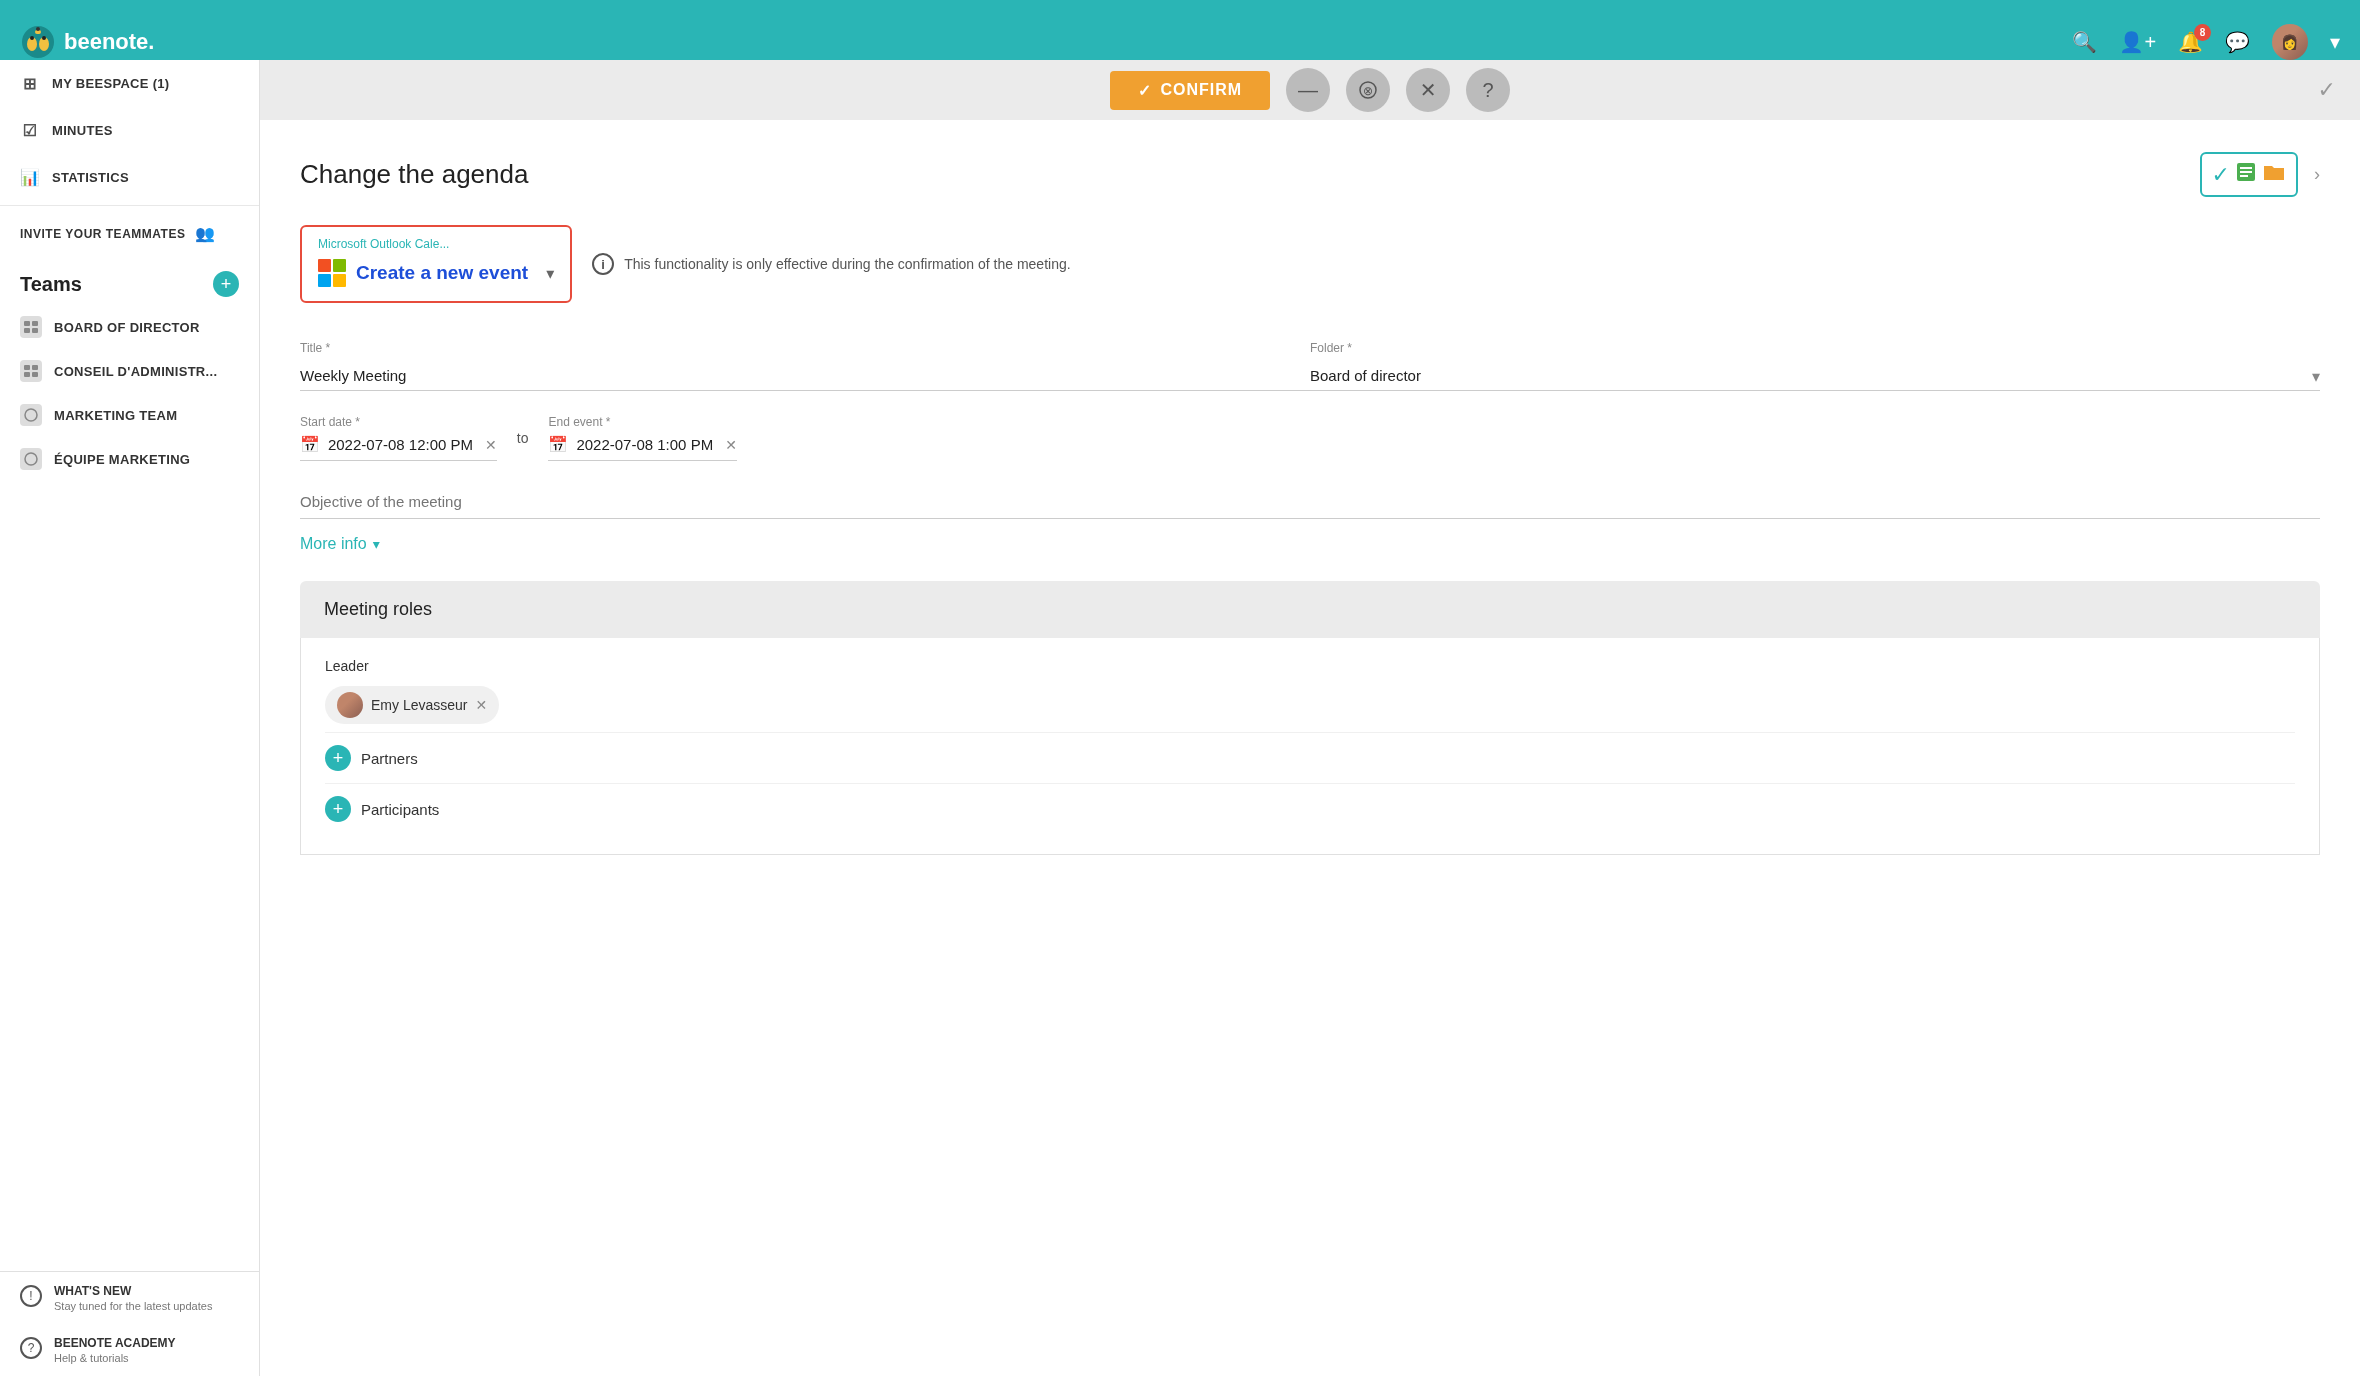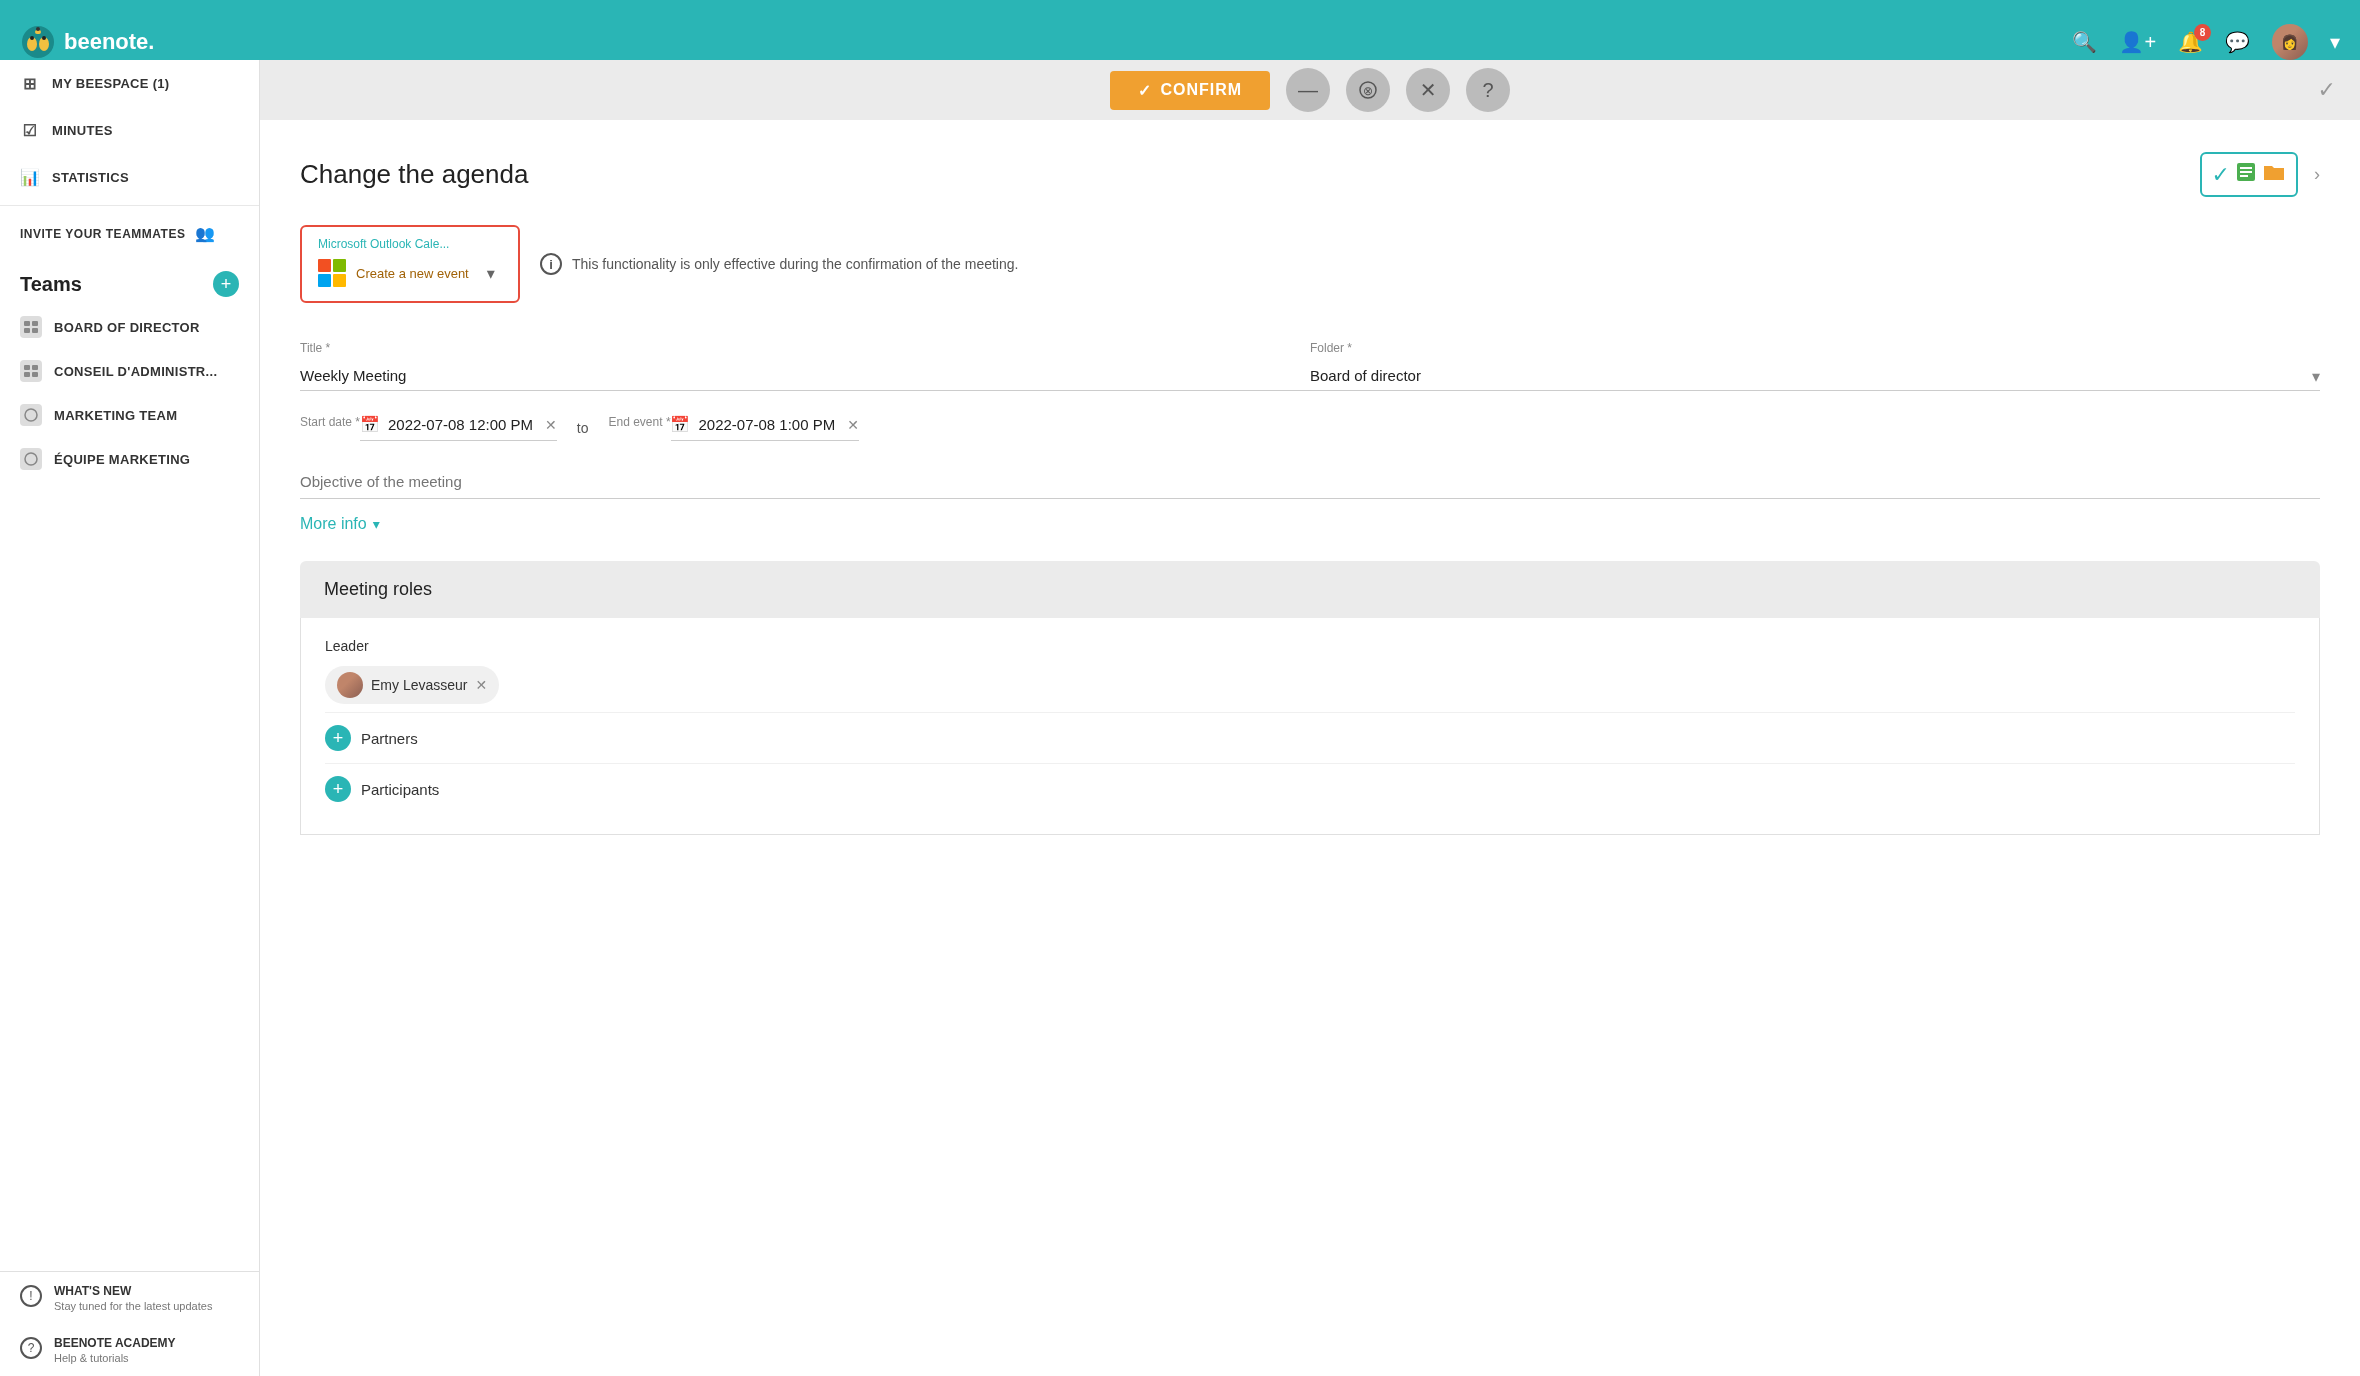--- a/index.html
+++ b/index.html
@@ -322,21 +322,21 @@
       display: grid;
       grid-template-columns: 1fr 1fr;
       grid-template-rows: 1fr 1fr;
       gap: 2px;
     }
     .ms-logo div { border-radius: 1px; }
     .ms-red { background: #f25022; }
     .ms-green { background: #7fba00; }
     .ms-blue { background: #00a4ef; }
     .ms-yellow { background: #ffb900; }
-    .cal-text { font-size: 13px; color: #a16207; }
+    .cal-text { font-size: 19px; color: #1d4ed8; font-weight: bold; }
     .cal-dropdown { margin-left: 8px; cursor: pointer; color: #666; }
 
     .info-row {
       display: flex;
       align-items: center;
       gap: 10px;
       margin-bottom: 28px;
       color: #555;
       font-size: 14px;
     }
@@ -402,21 +402,21 @@
     }
 
     .date-row {
       display: flex;
       align-items: center;
       gap: 20px;
       margin-bottom: 24px;
     }
     .date-group {
       display: flex;
-      flex-direction: row;
+      flex-direction: column;
     }
     .date-input-row {
       display: flex;
       align-items: center;
       gap: 8px;
       border-bottom: 1px solid #ccc;
       padding-bottom: 6px;
     }
     .date-icon { color: #666; font-size: 16px; }
     .date-val { font-size: 15px; color: #222; }

